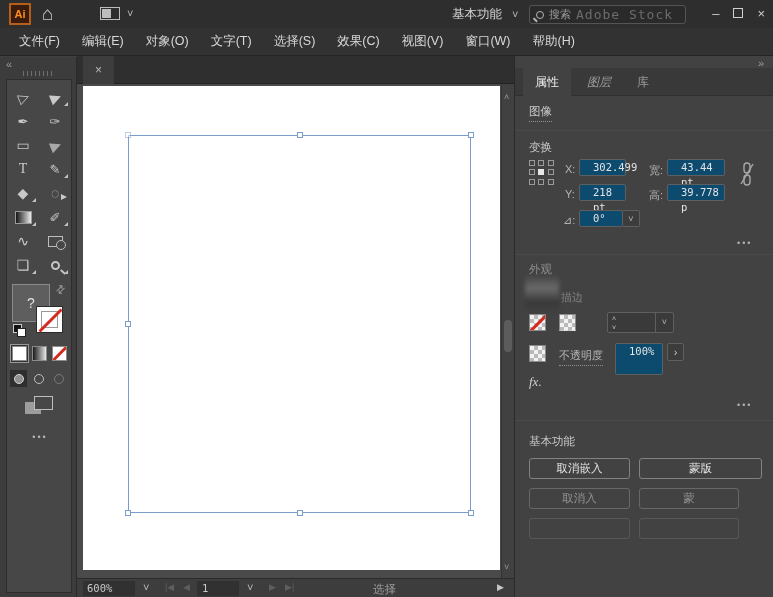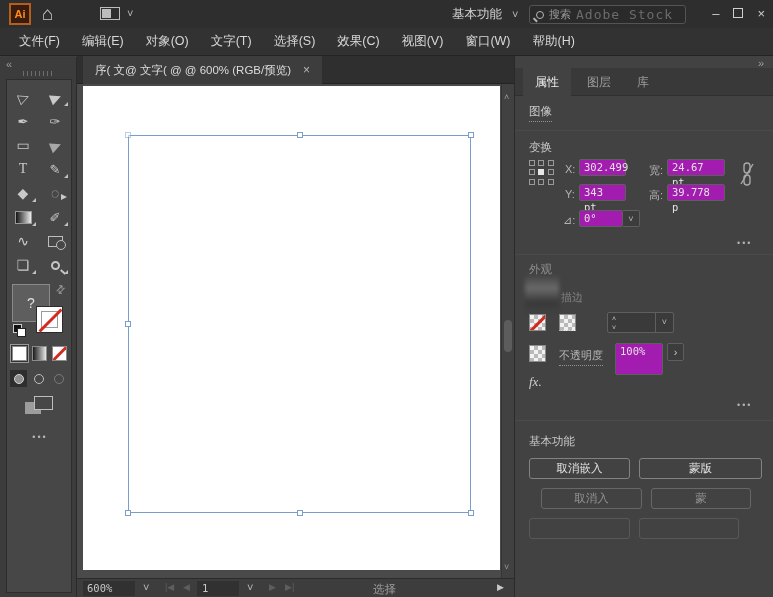--- a/index.html
+++ b/index.html
@@ -140,34 +140,34 @@
   .sb-arrow { position:absolute; left:420px; top:3px; color:#c9c9c9; font-size:9px; }
 
   
   .panel { position:absolute; left:514px; top:56px; width:259px; height:541px; background:#424242;
            border-left:1px solid #2a2a2a; }
   .collapse-r { position:absolute; right:9px; top:1px; color:#9c9c9c; font-size:11px; }
   .ptabs { position:absolute; left:0; top:12px; width:259px; height:28px; background:#393939;
            border-bottom:1px solid #303030; }
   .ptab { position:absolute; top:0; height:28px; line-height:28px; text-align:center; font-size:12px; color:#9c9c9c; }
   .ptab.active { background:#424242; color:#efefef; }
-  .pt0 { left:8px; width:48px; } .pt1 { left:60px; width:48px; } .pt2 { left:112px; width:32px; }
+  .pt0 { left:8px; width:48px; } .pt1 { left:60px; width:48px;font-style:italic; } .pt2 { left:112px; width:32px; }
   .divider { position:absolute; left:0; width:259px; height:1px; background:#373737;
              border-bottom:1px solid #4a4a4a; }
   .sec-title { position:absolute; left:14px; color:#c9c9c9; font-size:11.5px; }
   .dotted-u { border-bottom:1px dotted #919191; padding-bottom:2px;text-align:center; }
 
   .ref-grid { position:absolute; left:14px; top:104px; width:26px; height:26px; display:grid;
               grid-template-columns:repeat(3,1fr); gap:2px; }
   .ref-dot { width:6px; height:6px; border:1px solid #9a9a9a; }
   .ref-dot.center { background:#e6e6e6; border-color:#e6e6e6; }
 
   .flabel { position:absolute; color:#b3b3b3; font-size:11px; }
-  .ffield { position:absolute; height:17px; background:#a21caf; border:1px solid #5f5f5f;
-            border-radius:2px; color:#e3e3e3; font-size:10.5px; line-height:15px; padding:0 4px; }
+  .ffield { position:absolute; height:17px; background:#0c4a6e; border:1px solid #5f5f5f;
+            border-radius:2px; color:#e3e3e3; font-size:10.5px; line-height:15px; padding:0 13px; }
   .fchev { position:absolute; width:17px; height:17px; background:#3c3c3c; border:1px solid #5f5f5f;
            border-left:none; border-radius:0 2px 2px 0; color:#b9b9b9; font-size:9px; text-align:center;
            line-height:16px; }
   .link-ic { position:absolute; left:224px; top:104px; }
   .flip-h { position:absolute; left:150px; top:157px; color:#b5b5b5; font-size:9px; letter-spacing:-1px; }
   .flip-v { position:absolute; left:186px; top:155px; color:#b5b5b5; font-size:9px; letter-spacing:-1px;
             transform:rotate(90deg); transform-origin:center; display:inline-block; }
   .pmore { position:absolute; left:222px; color:#b0b0b0; font-size:9px; letter-spacing:2px; }
 
   .ghost { filter:blur(0.6px); opacity:.55; }
@@ -188,21 +188,21 @@
   .st-chev { position:absolute; right:0; top:0; width:18px; height:19px; border-left:1px solid #5f5f5f;
              color:#b9b9b9; font-size:9px; text-align:center; line-height:19px; }
   .op-btn { position:absolute; left:152px; top:287px; width:17px; height:18px; background:#3c3c3c;
             border:1px solid #5f5f5f; border-radius:2px; color:#c5c5c5; font-size:11px; text-align:center;
             line-height:16px; }
   .fx { position:absolute; left:14px; top:318px; color:#cfcfcf; font-size:13px; font-style:italic;
         font-family:"Liberation Serif", serif; }
 
   .qbtn { position:absolute; height:21px; border:1px solid #828282; border-radius:3px; color:#e3e3e3;
           font-size:11.5px; text-align:center; line-height:19px; background:transparent; }
-  .qghost { opacity:.5; filter:blur(0.4px); border-color:#8d8d8d; color:#ddd;margin-left:12px; }
+  .qghost { opacity:.5; filter:blur(0.4px); border-color:#8d8d8d; color:#ddd; }
   .qghost2 { opacity:.25; border-color:#9a9a9a; }
 </style>
 </head>
 <body>
 
 <div class="titlebar">
   <div class="ai-logo">Ai</div>
   <span class="home-ic">⌂</span>
   <div class="arrange">
     <span class="arr-box"></span>
@@ -334,21 +334,20 @@
     <div class="screen-ic">
       <i class="r1"></i>
       <i class="r2"></i>
     </div>
     <div class="tb-more">•••</div>
   </div>
 </div>
 
 <div class="tabbar">
   <div class="doctab">
-    <span>序( 文@ 文字( @ @ 600% (RGB/预览)</span>
     <span class="tabclose">×</span>
   </div>
 </div>
 
 <div class="canvas">
   <div class="artboard">
     <div class="sel-rect">
       <i class="handle h-tl"></i>
       <i class="handle h-tm"></i>
       <i class="handle h-tr"></i>
@@ -399,24 +398,24 @@
       <i class="ref-dot center"></i>
       <i class="ref-dot"></i>
     <i class="ref-dot"></i>
       <i class="ref-dot"></i>
       <i class="ref-dot"></i>
   </div>
 
   <span class="flabel" style="left:50px; top:107px;">X:</span>
   <span class="ffield mono" style="left:64px; top:103px; width:47px;">302.499</span>
   <span class="flabel" style="left:134px; top:107px;">宽:</span>
-  <span class="ffield mono" style="left:152px; top:103px; width:58px;">24.67 pt</span>
+  <span class="ffield mono" style="left:152px; top:103px; width:58px;">43.44 pt</span>
 
   <span class="flabel" style="left:50px; top:132px;">Y:</span>
-  <span class="ffield mono" style="left:64px; top:128px; width:47px;">343 pt</span>
+  <span class="ffield mono" style="left:64px; top:128px; width:47px;">218 pt</span>
   <span class="flabel" style="left:134px; top:132px;">高:</span>
   <span class="ffield mono" style="left:152px; top:128px; width:58px;">39.778 p</span>
 
   <svg class="link-ic" width="16" height="28" viewBox="0 0 16 28">
     <rect x="5" y="3" width="6" height="10" rx="3" fill="none" stroke="#a8a8a8" stroke-width="1.4"></rect>
     <rect x="5" y="15" width="6" height="10" rx="3" fill="none" stroke="#a8a8a8" stroke-width="1.4"></rect>
     <line x1="2" y1="24" x2="14" y2="4" stroke="#a8a8a8" stroke-width="1.4"></line>
   </svg>
 
   <span class="flabel" style="left:48px; top:158px;">⊿:</span>

